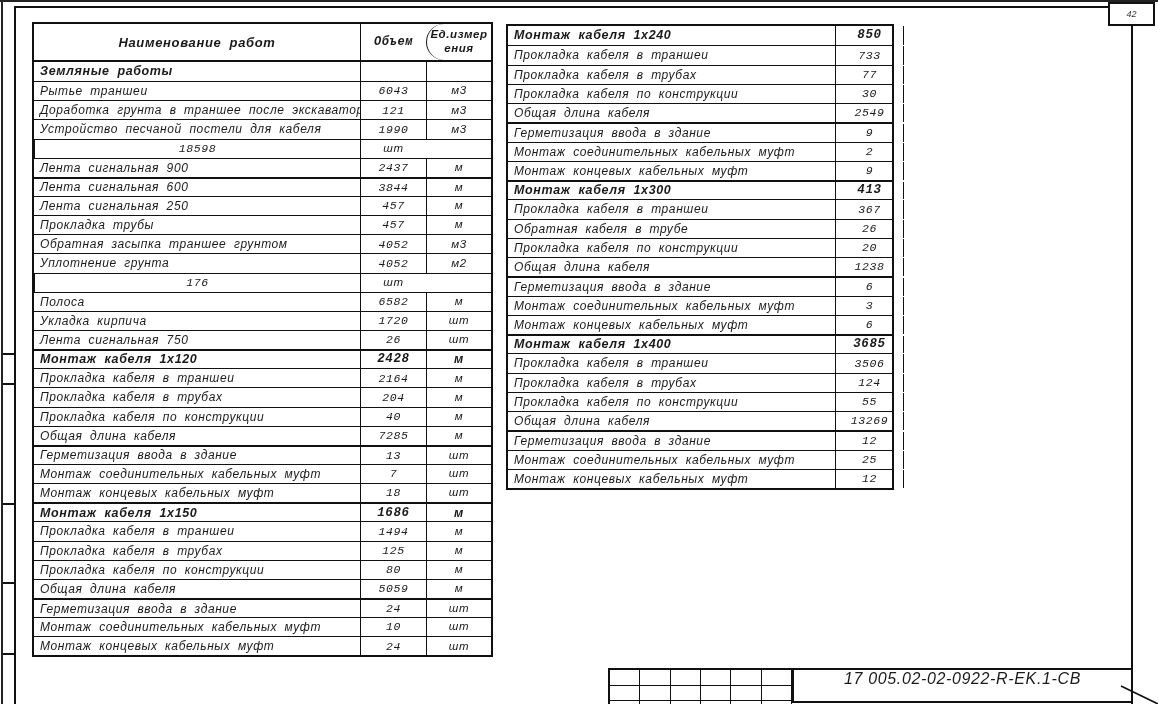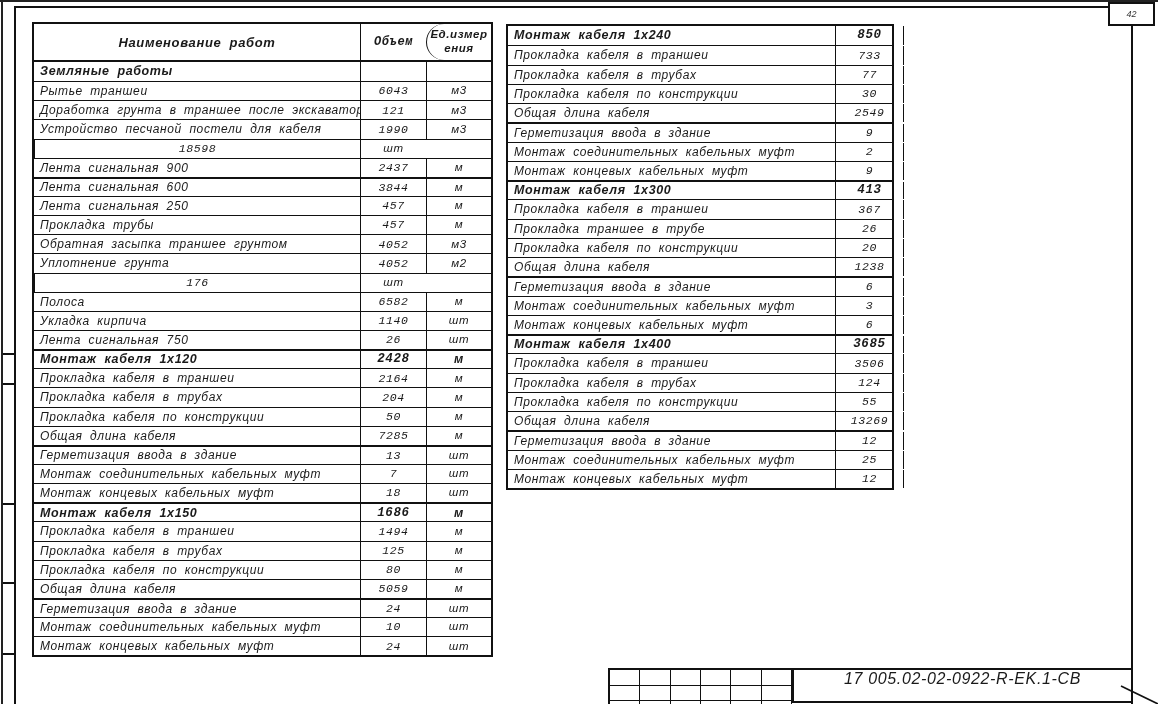--- a/index.html
+++ b/index.html
@@ -148,21 +148,21 @@
         <div class="cell c-vol">176</div>
         <div class="cell c-unit">шт</div>
       </div>
       <div class="trow">
         <div class="cell c-name">Полоса</div>
         <div class="cell c-vol">6582</div>
         <div class="cell c-unit">м</div>
       </div>
       <div class="trow">
         <div class="cell c-name">Укладка кирпича</div>
-        <div class="cell c-vol">1140</div>
+        <div class="cell c-vol">1720</div>
         <div class="cell c-unit">шт</div>
       </div>
       <div class="trow">
         <div class="cell c-name">Лента сигнальная 750</div>
         <div class="cell c-vol">26</div>
         <div class="cell c-unit">шт</div>
       </div>
       <div class="trow section thick">
         <div class="cell c-name">Монтаж кабеля 1x120</div>
         <div class="cell c-vol">2428</div>
@@ -173,21 +173,21 @@
         <div class="cell c-vol">2164</div>
         <div class="cell c-unit">м</div>
       </div>
       <div class="trow">
         <div class="cell c-name">Прокладка кабеля в трубах</div>
         <div class="cell c-vol">204</div>
         <div class="cell c-unit">м</div>
       </div>
       <div class="trow">
         <div class="cell c-name">Прокладка кабеля по конструкции</div>
-        <div class="cell c-vol">50</div>
+        <div class="cell c-vol">40</div>
         <div class="cell c-unit">м</div>
       </div>
       <div class="trow">
         <div class="cell c-name">Общая длина кабеля</div>
         <div class="cell c-vol">7285</div>
         <div class="cell c-unit">м</div>
       </div>
       <div class="trow thick">
         <div class="cell c-name">Герметизация ввода в здание</div>
         <div class="cell c-vol">13</div>
@@ -292,21 +292,21 @@
         <div class="cell c-name">Монтаж кабеля 1x300</div>
         <div class="cell c-vol">413</div>
         <div class="cell c-unit">м</div>
       </div>
       <div class="trow">
         <div class="cell c-name">Прокладка кабеля в траншеи</div>
         <div class="cell c-vol">367</div>
         <div class="cell c-unit">м</div>
       </div>
       <div class="trow">
-        <div class="cell c-name">Прокладка траншее в трубе</div>
+        <div class="cell c-name">Обратная кабеля в трубе</div>
         <div class="cell c-vol">26</div>
         <div class="cell c-unit">м</div>
       </div>
       <div class="trow">
         <div class="cell c-name">Прокладка кабеля по конструкции</div>
         <div class="cell c-vol">20</div>
         <div class="cell c-unit">м</div>
       </div>
       <div class="trow">
         <div class="cell c-name">Общая длина кабеля</div>

